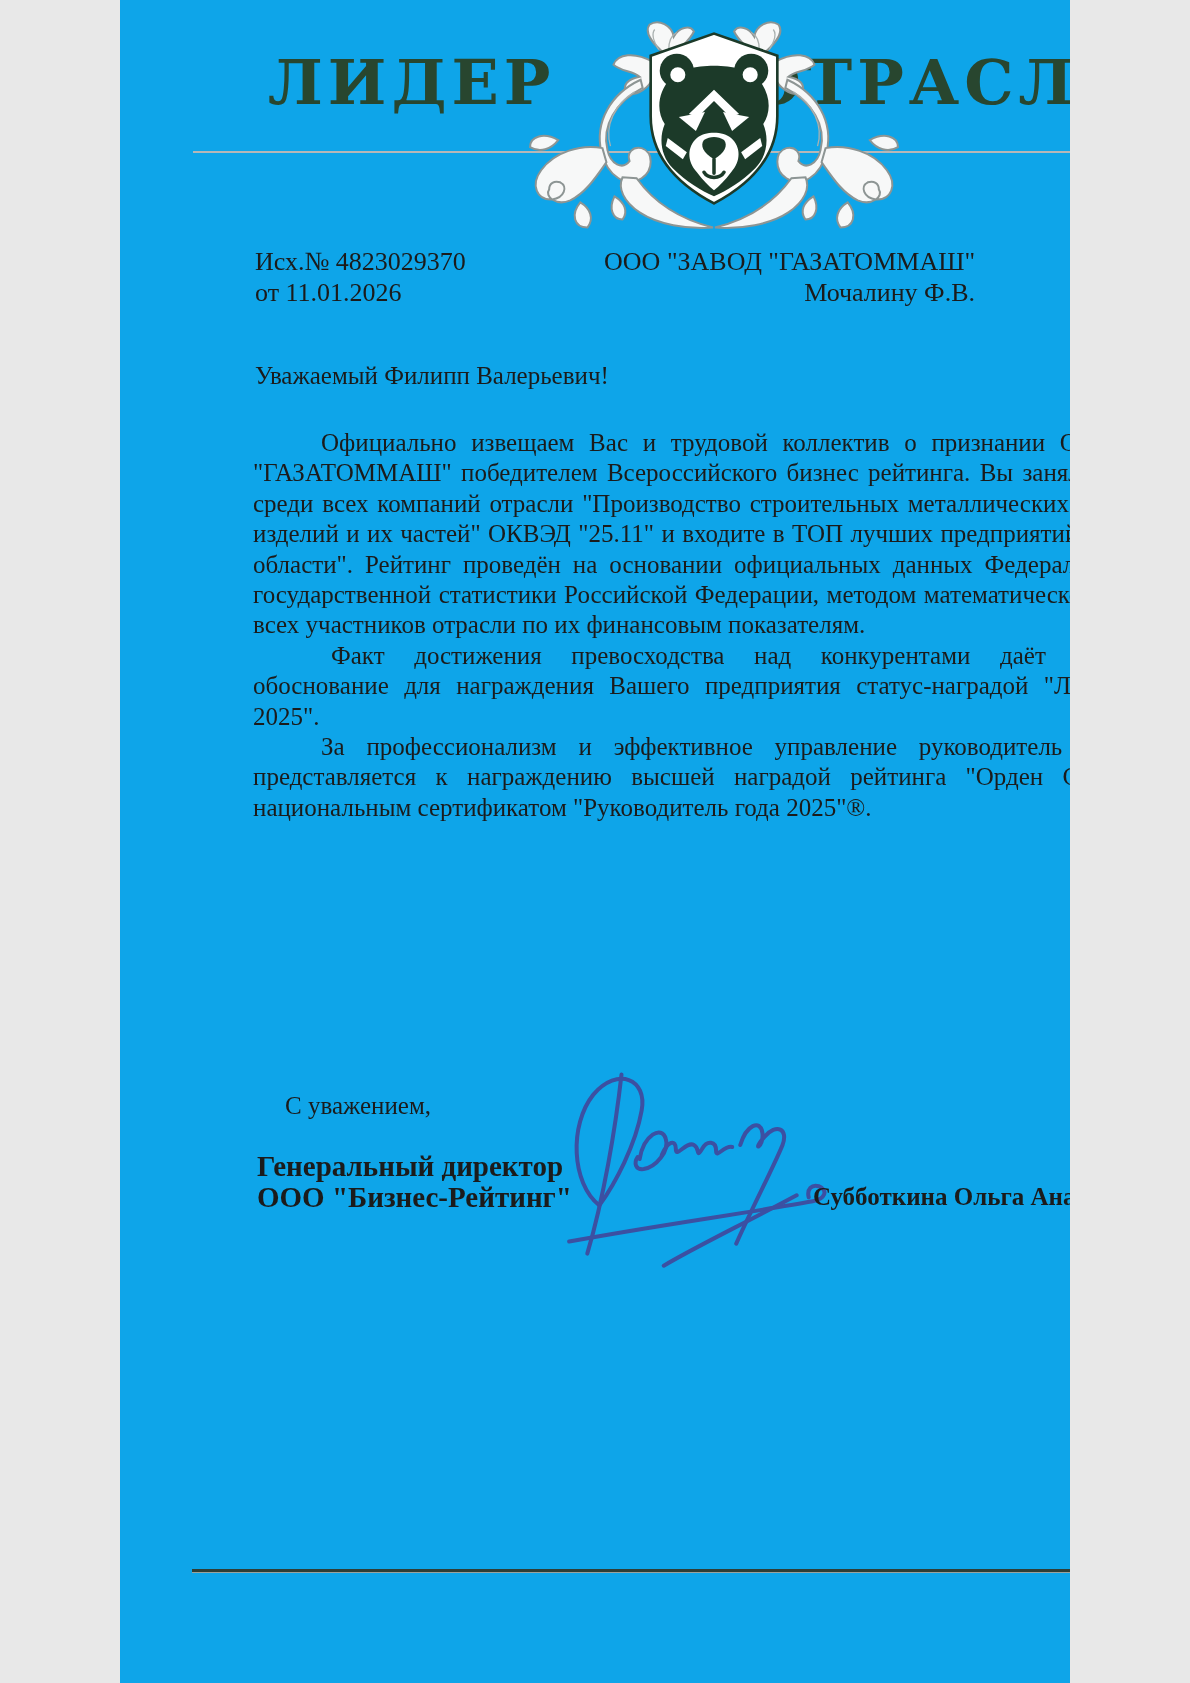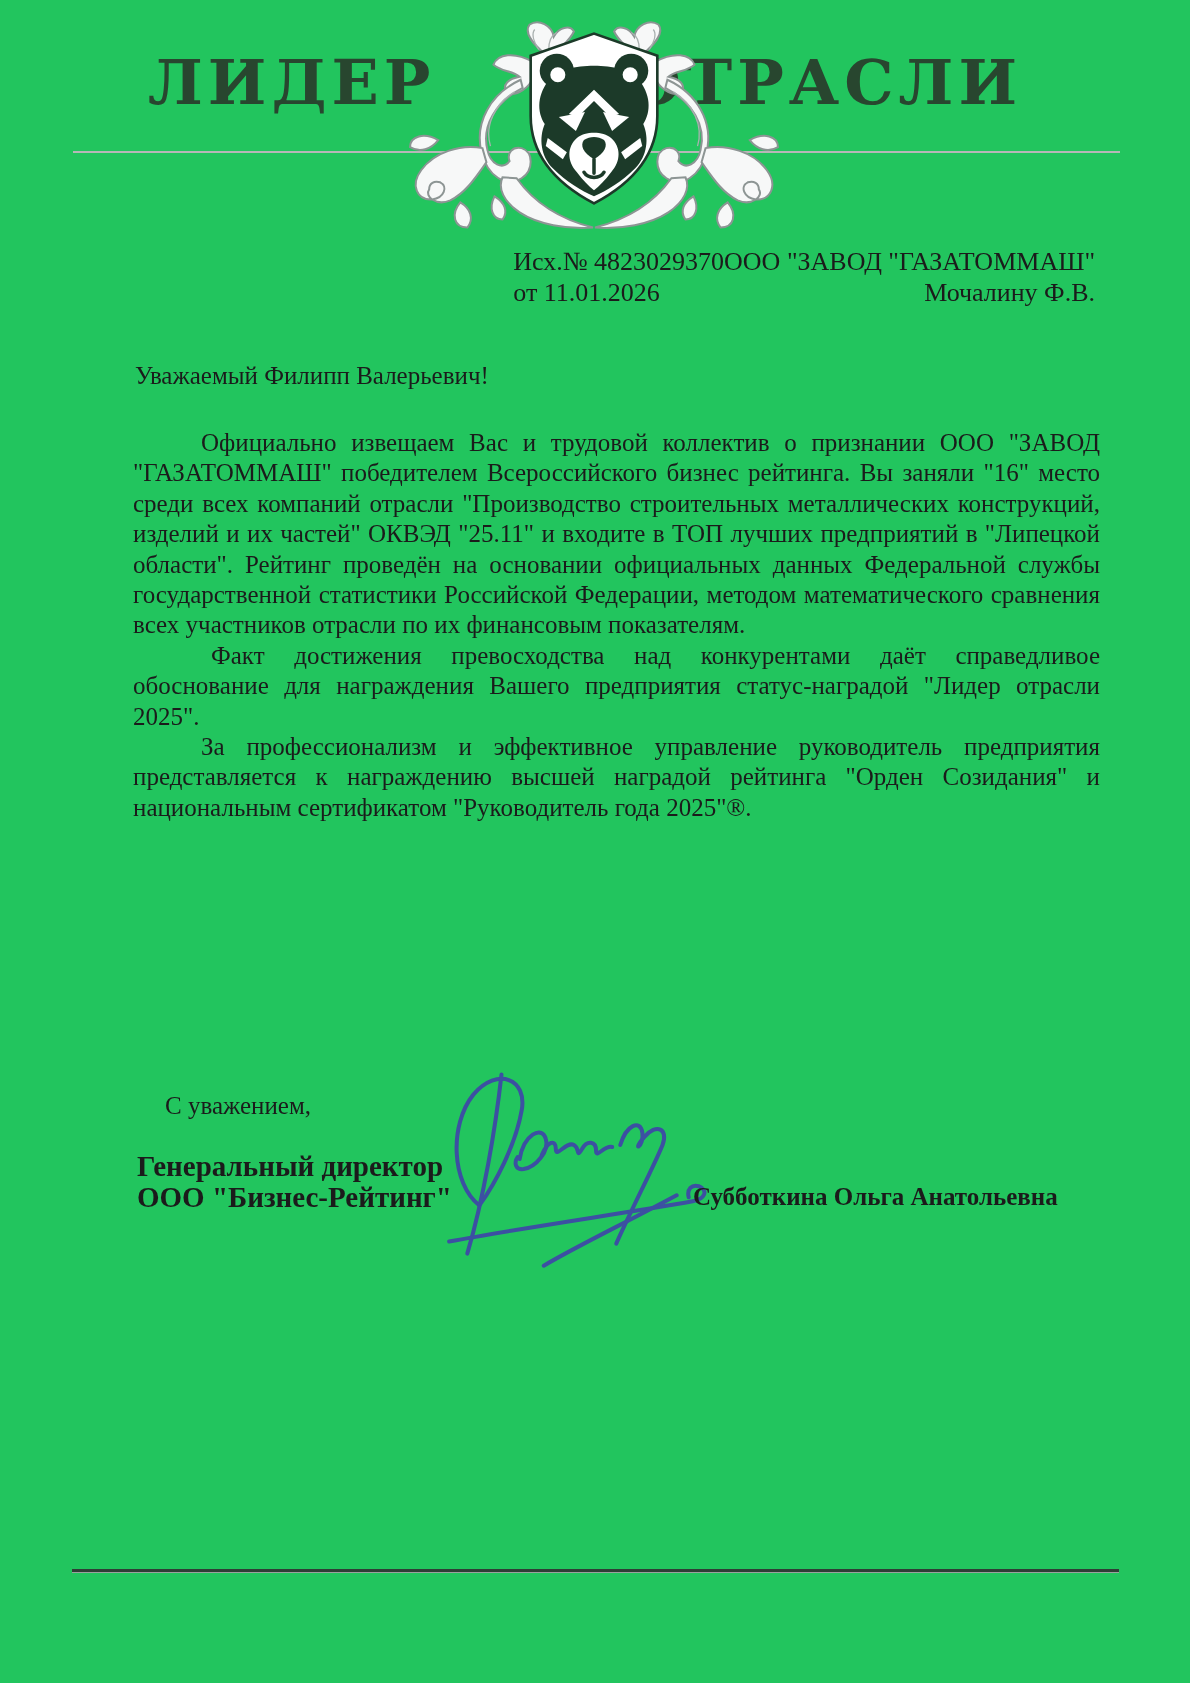--- a/index.html
+++ b/index.html
@@ -1,18 +1,18 @@
 <!DOCTYPE html>
 <html lang="ru"><head>
 <meta charset="utf-8">
 <style>
   html,body{margin:0;padding:0;background:#e8e8e8;}
   .page{
-    position:relative;width:1190px;height:1683px;margin:0 auto;
-    background:#22c55e;overflow:hidden;
+    position:relative;width:950px;height:1683px;margin:0 auto;
+    background:#0ea5e9;overflow:hidden;
     font-family:"Liberation Serif","DejaVu Serif",serif;
     color:#1b1b1b;
   }
   
   .letterhead{position:absolute;top:0;left:0;width:1190px;height:238px;}
   .brand-title{
     position:absolute;top:46px;
     font-family:"DejaVu Serif","Liberation Serif",serif;
     font-weight:700;font-size:62px;letter-spacing:5px;
     color:#28462f;white-space:nowrap;
@@ -20,21 +20,21 @@
   .brand-left{left:148px;}
   .brand-right{right:168px;}
   .head-rule{
     position:absolute;top:151px;left:73px;width:1047px;height:2px;
     background:#b7b7b7;z-index:0;
   }
   .emblem{position:absolute;left:398px;top:18px;width:392px;height:214px;z-index:1;}
   
   .ref-row{
     position:absolute;top:246px;left:135px;right:95px;
-    display:flex;justify-content:flex-end;
+    display:flex;justify-content:space-between;
     font-size:26px;line-height:31px;
   }
   .ref-col{text-align:left;}
   .addr-col{text-align:right;}
   
   .salutation{
     position:absolute;top:362px;left:135px;width:962px;
     text-align:left;font-size:25px;
   }
   .body-text{

